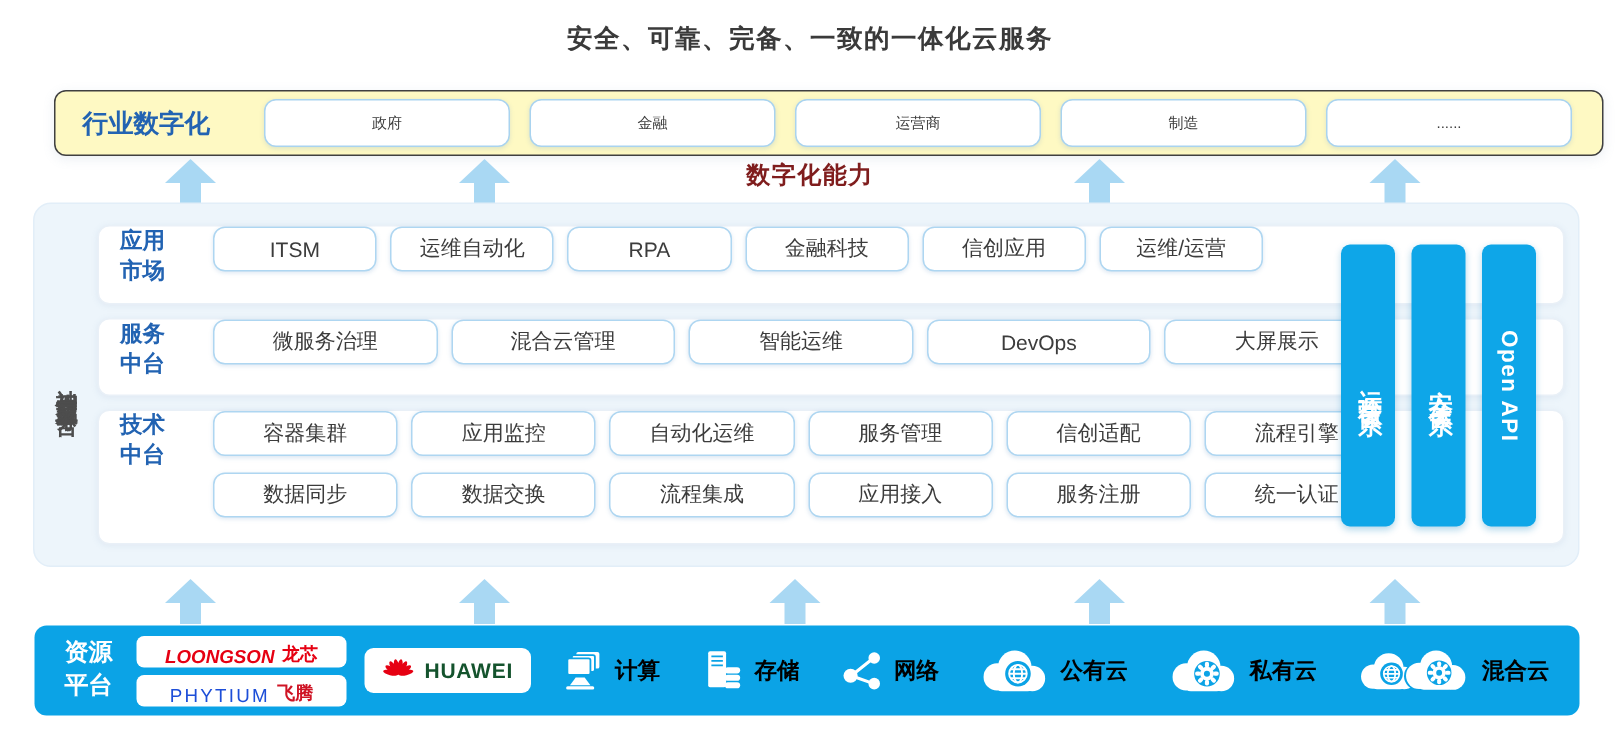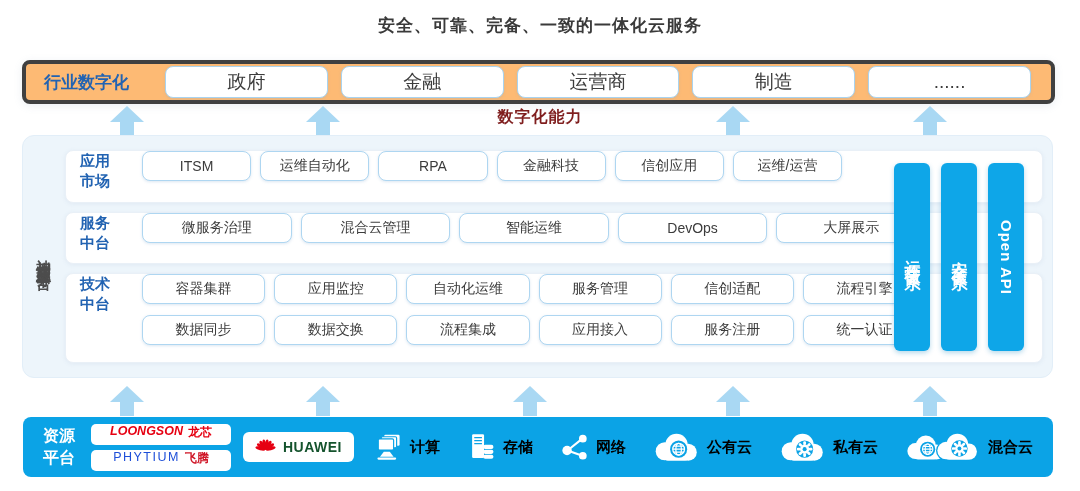--- a/index.html
+++ b/index.html
@@ -4,28 +4,28 @@
 <style>
   html,body{margin:0;padding:0;background:#fff;}
   body{width:1080px;height:491px;position:relative;overflow:hidden;
        font-family:"Liberation Sans","DejaVu Sans",sans-serif;color:#333;}
 
   
   .title{position:absolute;top:14px;left:0;width:100%;text-align:center;
          font-size:17px;font-weight:bold;color:#3a3a3a;letter-spacing:1px;}
 
   
-  .industry-row{position:absolute;left:22px;top:60px;width:1033px;height:44px;
-    background:#fdba74;border:4px solid #404040;border-radius:8px;
+  .industry-row{position:absolute;left:36px;top:60px;width:1033px;height:44px;
+    background:#fef9c3;border:1px solid #404040;border-radius:8px;
     box-shadow:0 2px 8px rgba(110,140,170,.14);
     display:flex;align-items:center;box-sizing:border-box;padding:0 20px 0 18px;gap:13px;}
   .industry-label{font-size:17px;font-weight:bold;color:#2263b2;white-space:nowrap;
     width:108px;flex-shrink:0;}
   .industry-box{flex:1;height:30px;border:1px solid #a9d3ef;border-radius:8px;background:#fff;
-    display:flex;align-items:center;justify-content:center;font-size:19px;color:#3c3c3c;
+    display:flex;align-items:center;justify-content:center;font-size:10px;color:#3c3c3c;
     box-shadow:0 1px 3px rgba(130,170,210,.25);}
 
   
   .arrow-up{position:absolute;width:36px;}
   .arrow-up .a-head{display:block;width:0;height:0;margin:0 auto;
     border-left:17px solid transparent;border-right:17px solid transparent;
     border-bottom:16px solid #a9d8f3;}
   .arrow-up .a-tail{display:block;width:14px;height:14px;margin:0 auto;background:#a9d8f3;}
 
   .cap-label{position:absolute;top:107px;left:0;width:100%;text-align:center;
@@ -62,21 +62,21 @@
     writing-mode:vertical-lr;text-orientation:mixed;font-size:16px;letter-spacing:5px;}
   .pillar-api{font-size:15px;letter-spacing:1px;}
 
   
   .resource-band{position:absolute;left:23px;top:417px;width:1030px;height:60px;
     background:#0ba3e6;border-radius:8px;display:flex;align-items:center;
     box-sizing:border-box;padding:0 16px 0 20px;color:#fff;}
   .res-label{font-size:16px;font-weight:bold;line-height:1.35;margin-right:16px;flex-shrink:0;}
   .chip-col{display:flex;flex-direction:column;gap:5px;margin-right:12px;flex-shrink:0;}
   .chip{background:#fff;border-radius:5px;height:21px;width:140px;
-    display:flex;align-items:flex-start;justify-content:center;gap:5px;}
+    display:flex;align-items:flex-end;justify-content:center;gap:5px;}
   .loongson-en{color:#e60012;font-weight:bold;font-style:italic;font-size:12.5px;}
   .loongson-cn{color:#e60012;font-weight:bold;font-size:12px;}
   .phytium-en{color:#1d4ed8;font-weight:normal;font-size:12.5px;letter-spacing:1.5px;}
   .phytium-cn{color:#cf1425;font-weight:bold;font-size:12px;}
   .huawei-chip{background:#fff;border-radius:6px;height:30px;padding:0 12px;
     display:flex;align-items:center;gap:7px;margin-right:20px;flex-shrink:0;}
   .huawei-text{color:#14532d;font-weight:bold;font-size:14px;letter-spacing:.5px;}
   .res-items{flex:1;display:flex;align-items:center;justify-content:space-between;padding-right:4px;}
   .res-item{display:flex;align-items:center;gap:7px;}
   .res-item-label{font-size:15px;font-weight:bold;color:#000000;white-space:nowrap;}

